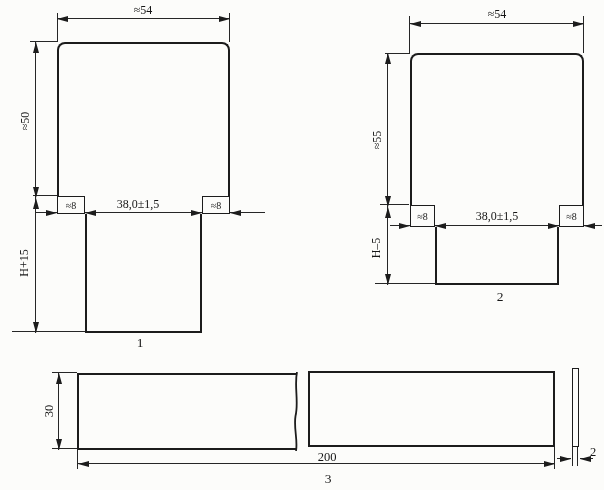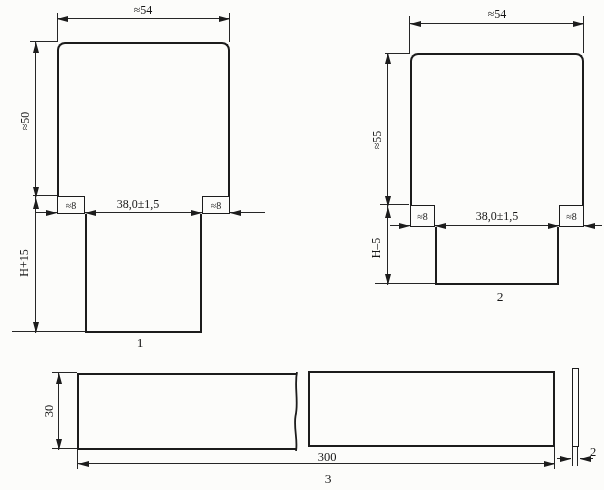--- a/index.html
+++ b/index.html
@@ -127,21 +127,21 @@
     <div class="vl" style="left:58.3px;top:373px;height:77px"></div>
     <div class="ar ar-u" style="left:56px;top:373px"></div>
     <div class="ar ar-d" style="left:56px;top:439px"></div>
     <div class="rot" style="left:49px;top:411px;font-size:12.5px">30</div>
 
     <div class="vl" style="left:77.3px;top:450px;height:19px"></div>
     <div class="vl" style="left:554.3px;top:447px;height:22px"></div>
     <div class="hl" style="left:78px;top:463.3px;width:477px"></div>
     <div class="ar ar-l" style="left:78px;top:461px"></div>
     <div class="ar ar-r" style="left:544px;top:461px"></div>
-    <div class="t" style="left:287px;top:450px;width:80px;font-size:12.5px">300</div>
+    <div class="t" style="left:287px;top:450px;width:80px;font-size:12.5px">200</div>
     <div class="lbl" style="left:318px;top:471px;width:20px">3</div>
 
     <div class="plate" style="left:572px;top:368px;width:7px;height:79px;border-width:1.8px"></div>
     <div class="vl" style="left:572.3px;top:447px;height:19px"></div>
     <div class="vl" style="left:576.9px;top:447px;height:19px"></div>
     <div class="hl" style="left:557px;top:458.3px;width:14px"></div>
     <div class="ar ar-r" style="left:560px;top:456px"></div>
     <div class="hl" style="left:580px;top:458.3px;width:13px"></div>
     <div class="ar ar-l" style="left:580px;top:456px"></div>
     <div class="t" style="left:585px;top:445px;width:16px;font-size:12.5px">2</div>

